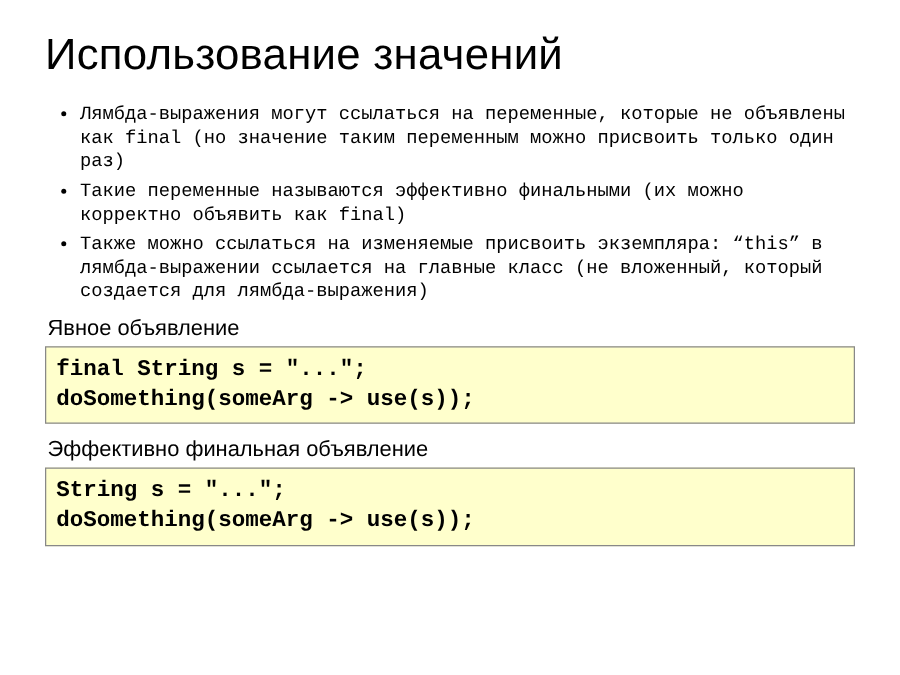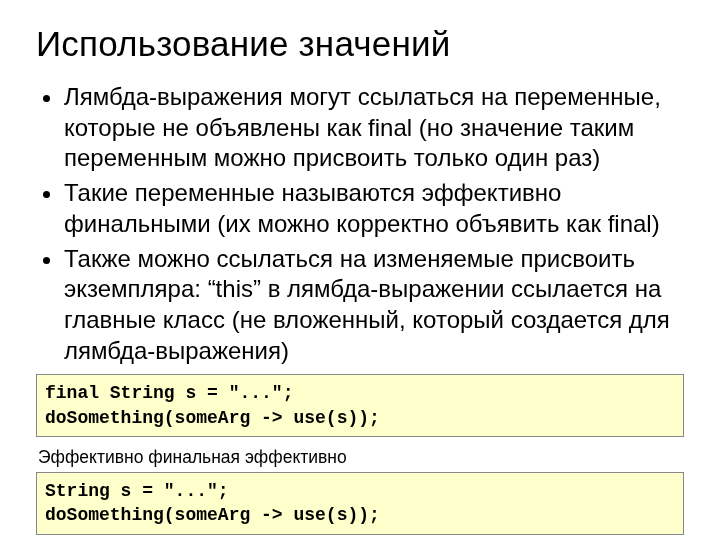--- a/index.html
+++ b/index.html
@@ -21,22 +21,23 @@
   }
   .title {
     font-size: 35px;
     font-weight: 400;
     margin: 6px 0 18px 0;
     letter-spacing: 0.2px;
   }
   ul.bullets {
     margin: 0 0 8px 0;
     padding-left: 28px;
-    font-size: 24px;
+    font-size: 15px;
     line-height: 1.28;
+    font-family: Liberation Mono, monospace;
   }
   ul.bullets li {
     margin-bottom: 4px;
   }
   .subhead {
     font-size: 17.5px;
     margin: 6px 0 4px 2px;
   }
   .codebox {
     border: 1px solid #888;
@@ -56,20 +57,21 @@
 <div class="slide">
 
   <div class="title">Использование значений</div>
 
   <ul class="bullets">
     <li>Лямбда-выражения могут ссылаться на переменные, которые не объявлены как final (но значение таким переменным можно присвоить только один раз)</li>
     <li>Такие переменные называются эффективно финальными (их можно корректно объявить как final)</li>
     <li>Также можно ссылаться на изменяемые присвоить экземпляра: “this” в лямбда-выражении ссылается на главные класс (не вложенный, который создается для лямбда-выражения)</li>
   </ul>
 
+  <div class="subhead">Явное объявление</div>
   <div class="codebox">final String s = "...";
 doSomething(someArg -&gt; use(s));</div>
 
-  <div class="subhead">Эффективно финальная эффективно</div>
+  <div class="subhead">Эффективно финальная объявление</div>
   <div class="codebox">String s = "...";
 doSomething(someArg -&gt; use(s));</div>
 
 </div>
 
 </body></html>

